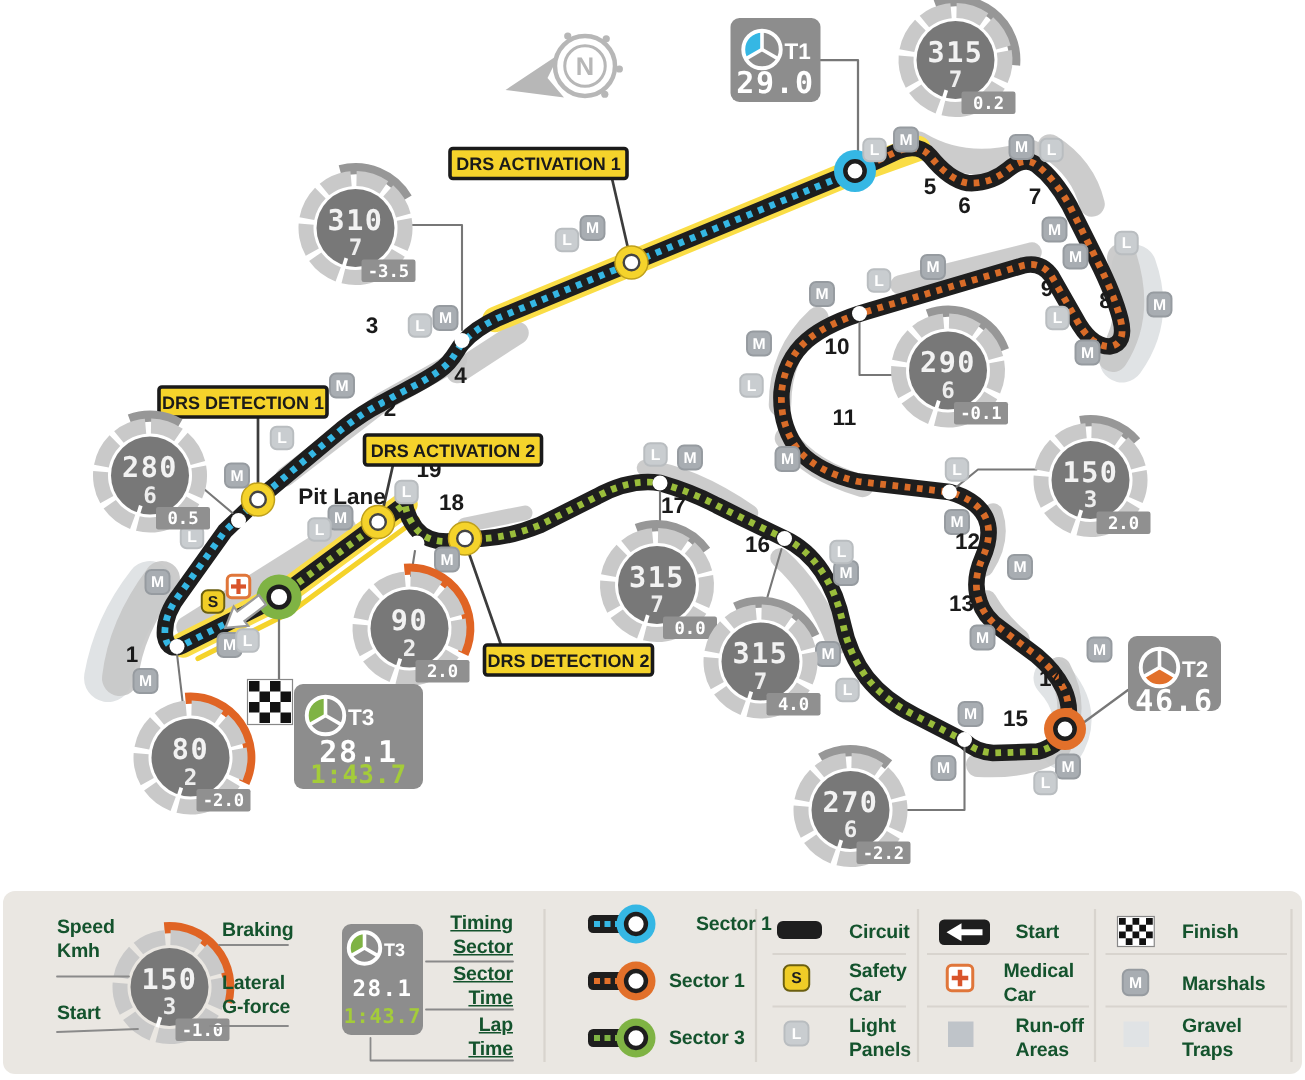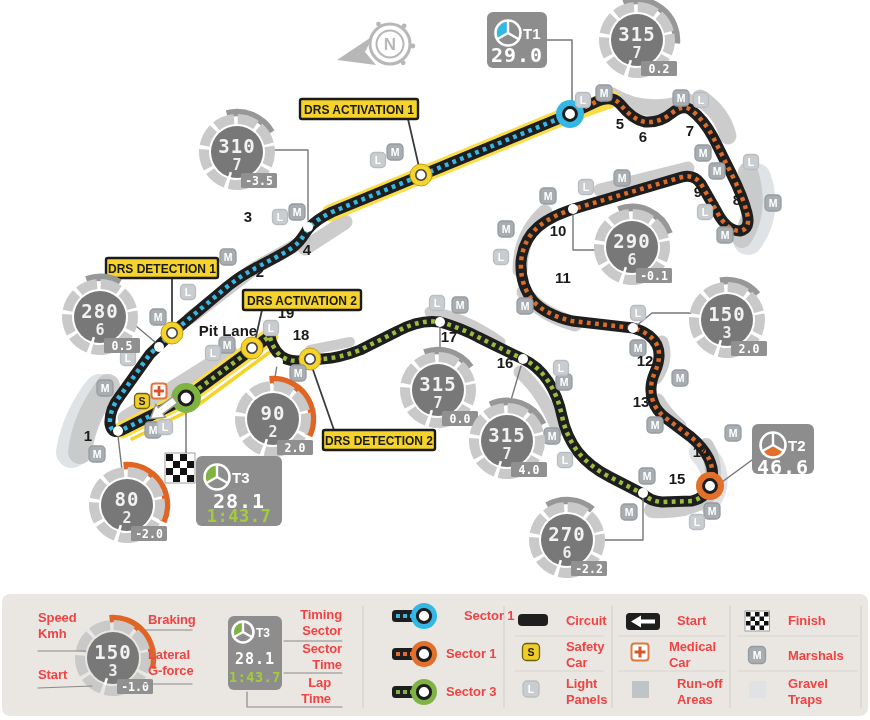--- a/index.html
+++ b/index.html
@@ -1,22 +1,22 @@
 <!DOCTYPE html>
 <html><head>
 <meta charset="utf-8">
 <style>
   html,body{margin:0;padding:0;background:#fff;}
   .stage{position:relative;width:870px;height:720px;background:#fff;overflow:hidden;
          font-family:"Liberation Sans",sans-serif;}
   #map-svg{position:absolute;left:0;top:0;}
   .lg{position:absolute;z-index:2;font-family:"Liberation Sans",sans-serif;
-      font-weight:bold;font-size:13px;line-height:16px;color:#ef4444;
+      font-weight:bold;font-size:13px;line-height:16px;color:#14532d;
       white-space:pre-line;letter-spacing:-0.1px;}
-  .lg.r{text-align:right;width:90px;}
+  .lg.r{text-align:right;width:90px;text-decoration:underline;}
 </style>
 </head>
 <body>
 
 <div class="stage">
   <svg id="map-svg" width="870" height="720" viewBox="0 0 870 720">
       <path d="M756,178 Q768,212 748,240" fill="none" stroke="#e0e3e5" stroke-width="30" stroke-linecap="round"></path>
       <path d="M72,452 Q78,418 100,390" fill="none" stroke="#e0e3e5" stroke-width="32" stroke-linecap="round"></path>
       <path d="M702,452 Q724,476 708,500" fill="none" stroke="#e0e3e5" stroke-width="26" stroke-linecap="round"></path>
       <path d="M80,452 Q84,418 108,386" fill="none" stroke="#c6c6c6" stroke-width="24" stroke-linecap="round" stroke-opacity="0.9"></path>
@@ -450,21 +450,21 @@
 Kmh</div>
   <div class="lg" style="left:148px;top:612px">Braking</div>
   <div class="lg" style="left:148px;top:647px">Lateral
 G-force</div>
   <div class="lg" style="left:38px;top:667px">Start</div>
 
   <div class="lg r" style="left:252px;top:607px">Timing
 Sector</div>
   <div class="lg r" style="left:252px;top:641px">Sector
 Time</div>
-  <div class="lg r" style="left:241px;top:675px">Lap
+  <div class="lg r" style="left:252px;top:675px">Lap
 Time</div>
 
   <div class="lg" style="left:464px;top:608px">Sector 1</div>
   <div class="lg" style="left:446px;top:646px">Sector 1</div>
   <div class="lg" style="left:446px;top:684px">Sector 3</div>
 
   <div class="lg" style="left:566px;top:613px">Circuit</div>
   <div class="lg" style="left:566px;top:639px">Safety
 Car</div>
   <div class="lg" style="left:566px;top:676px">Light

